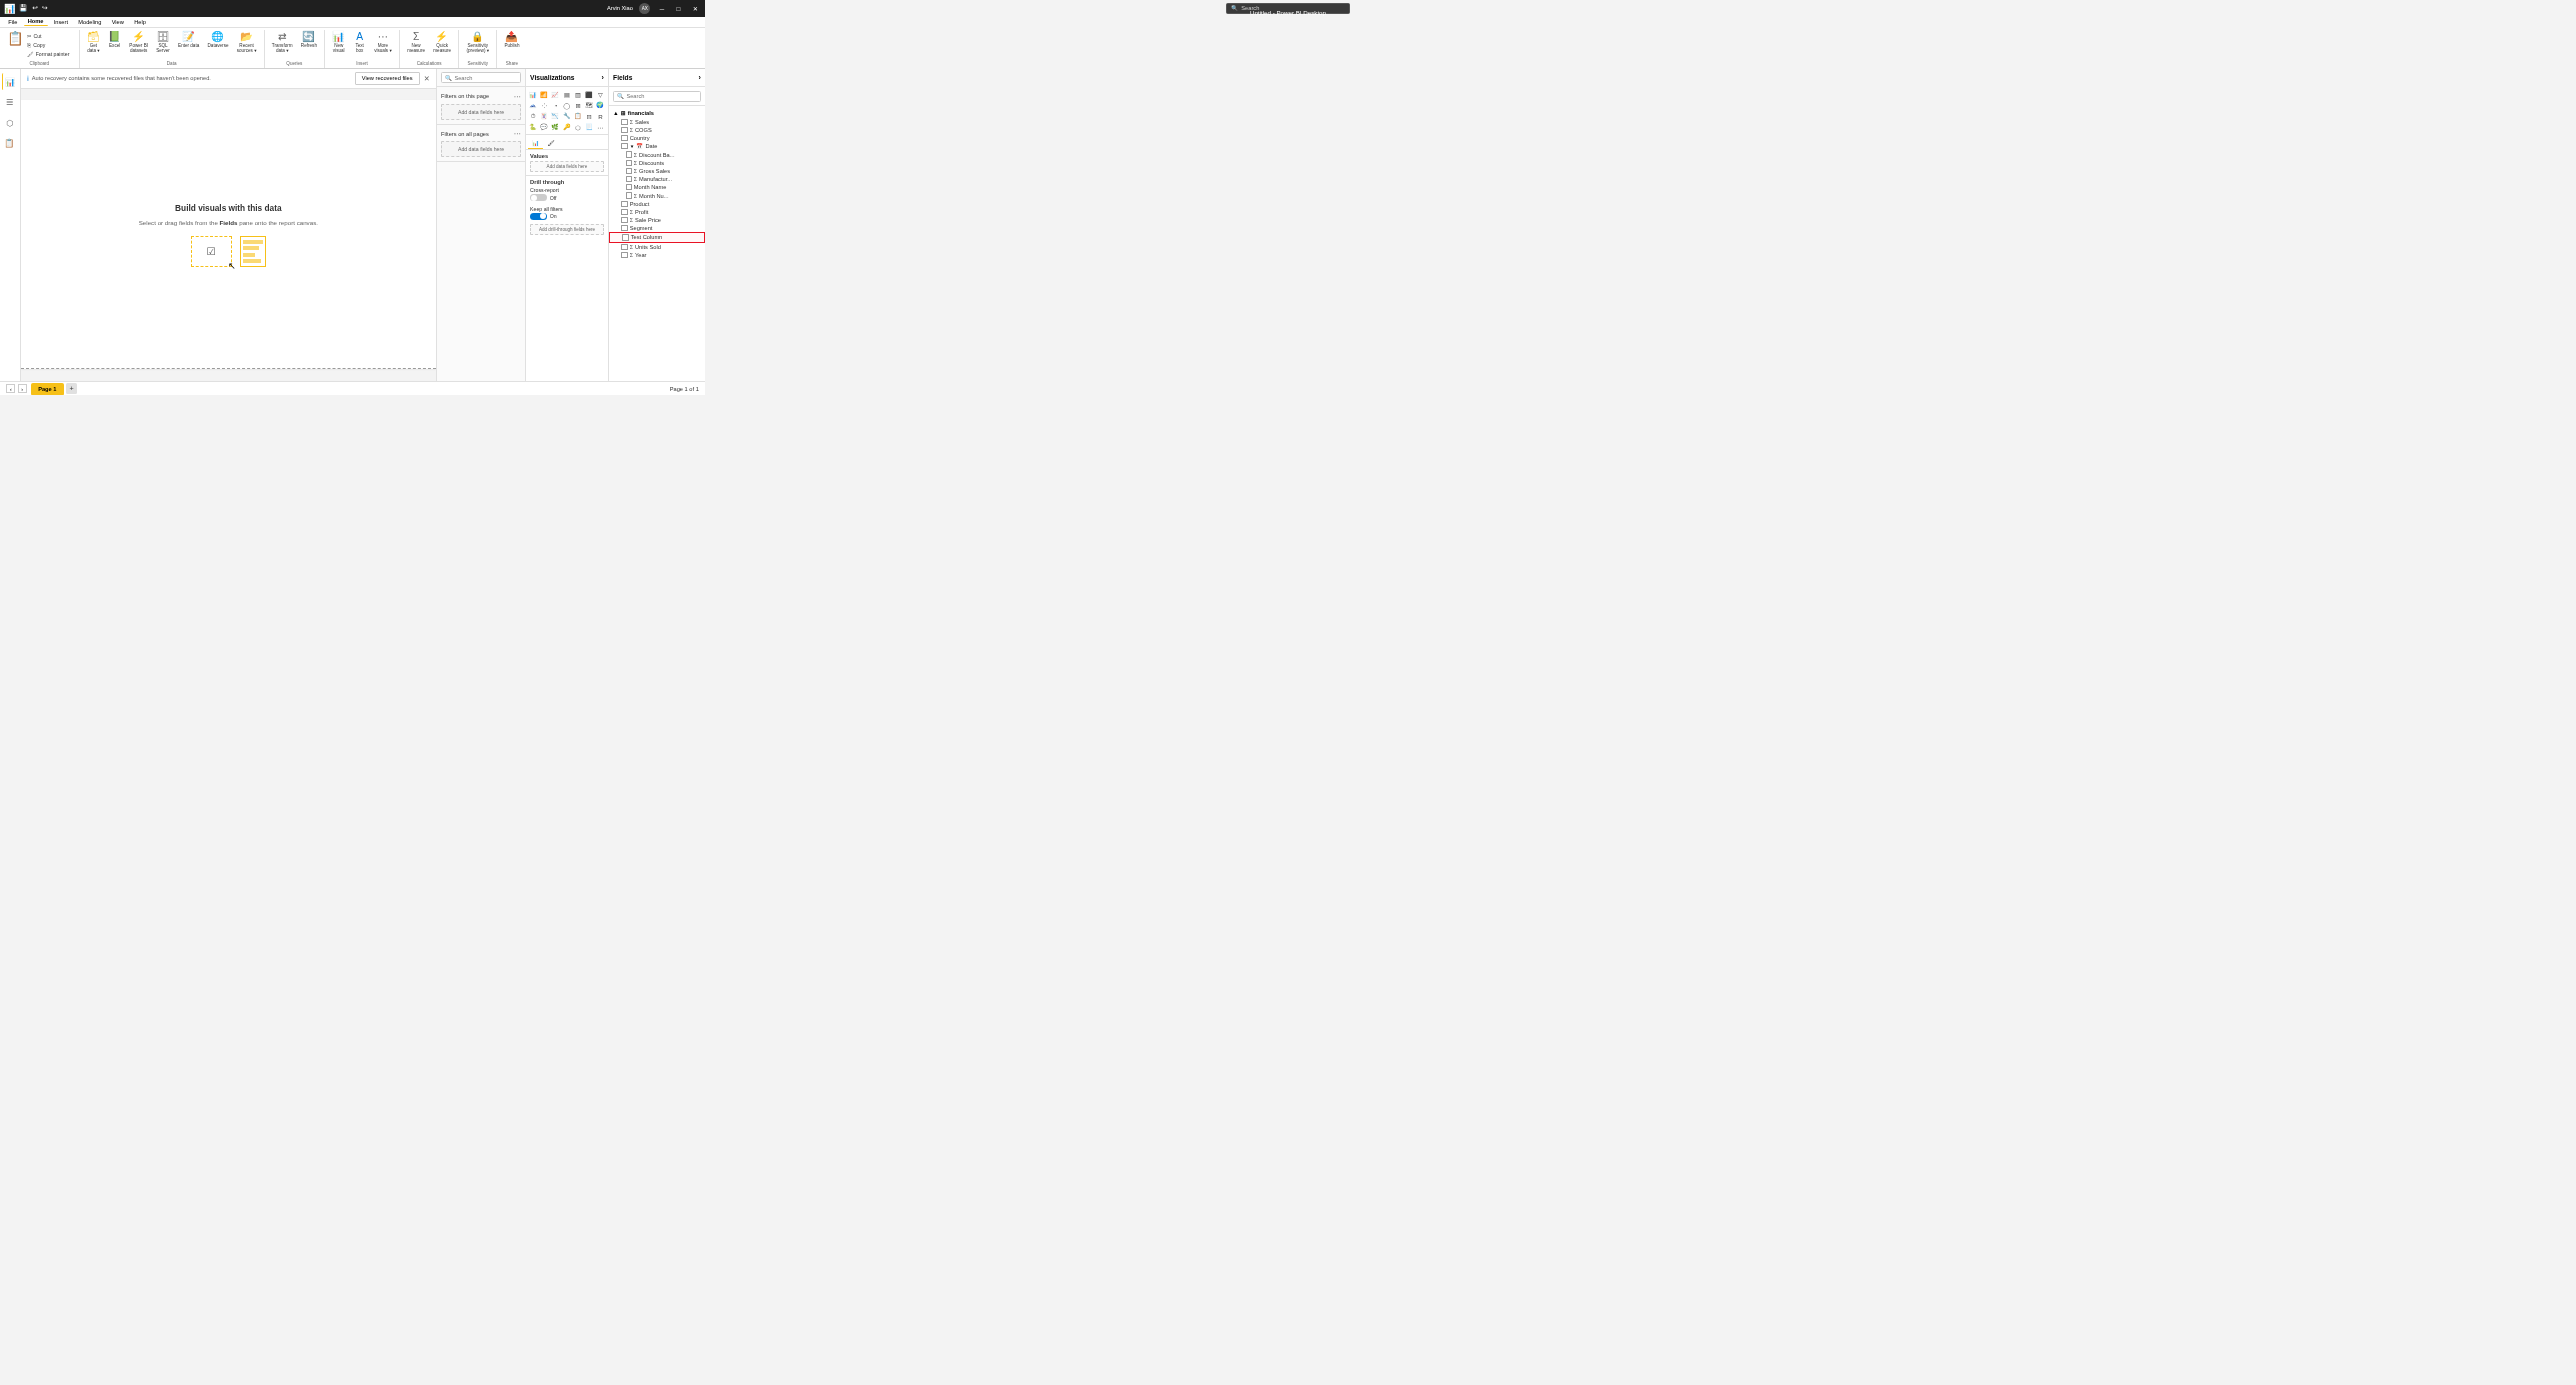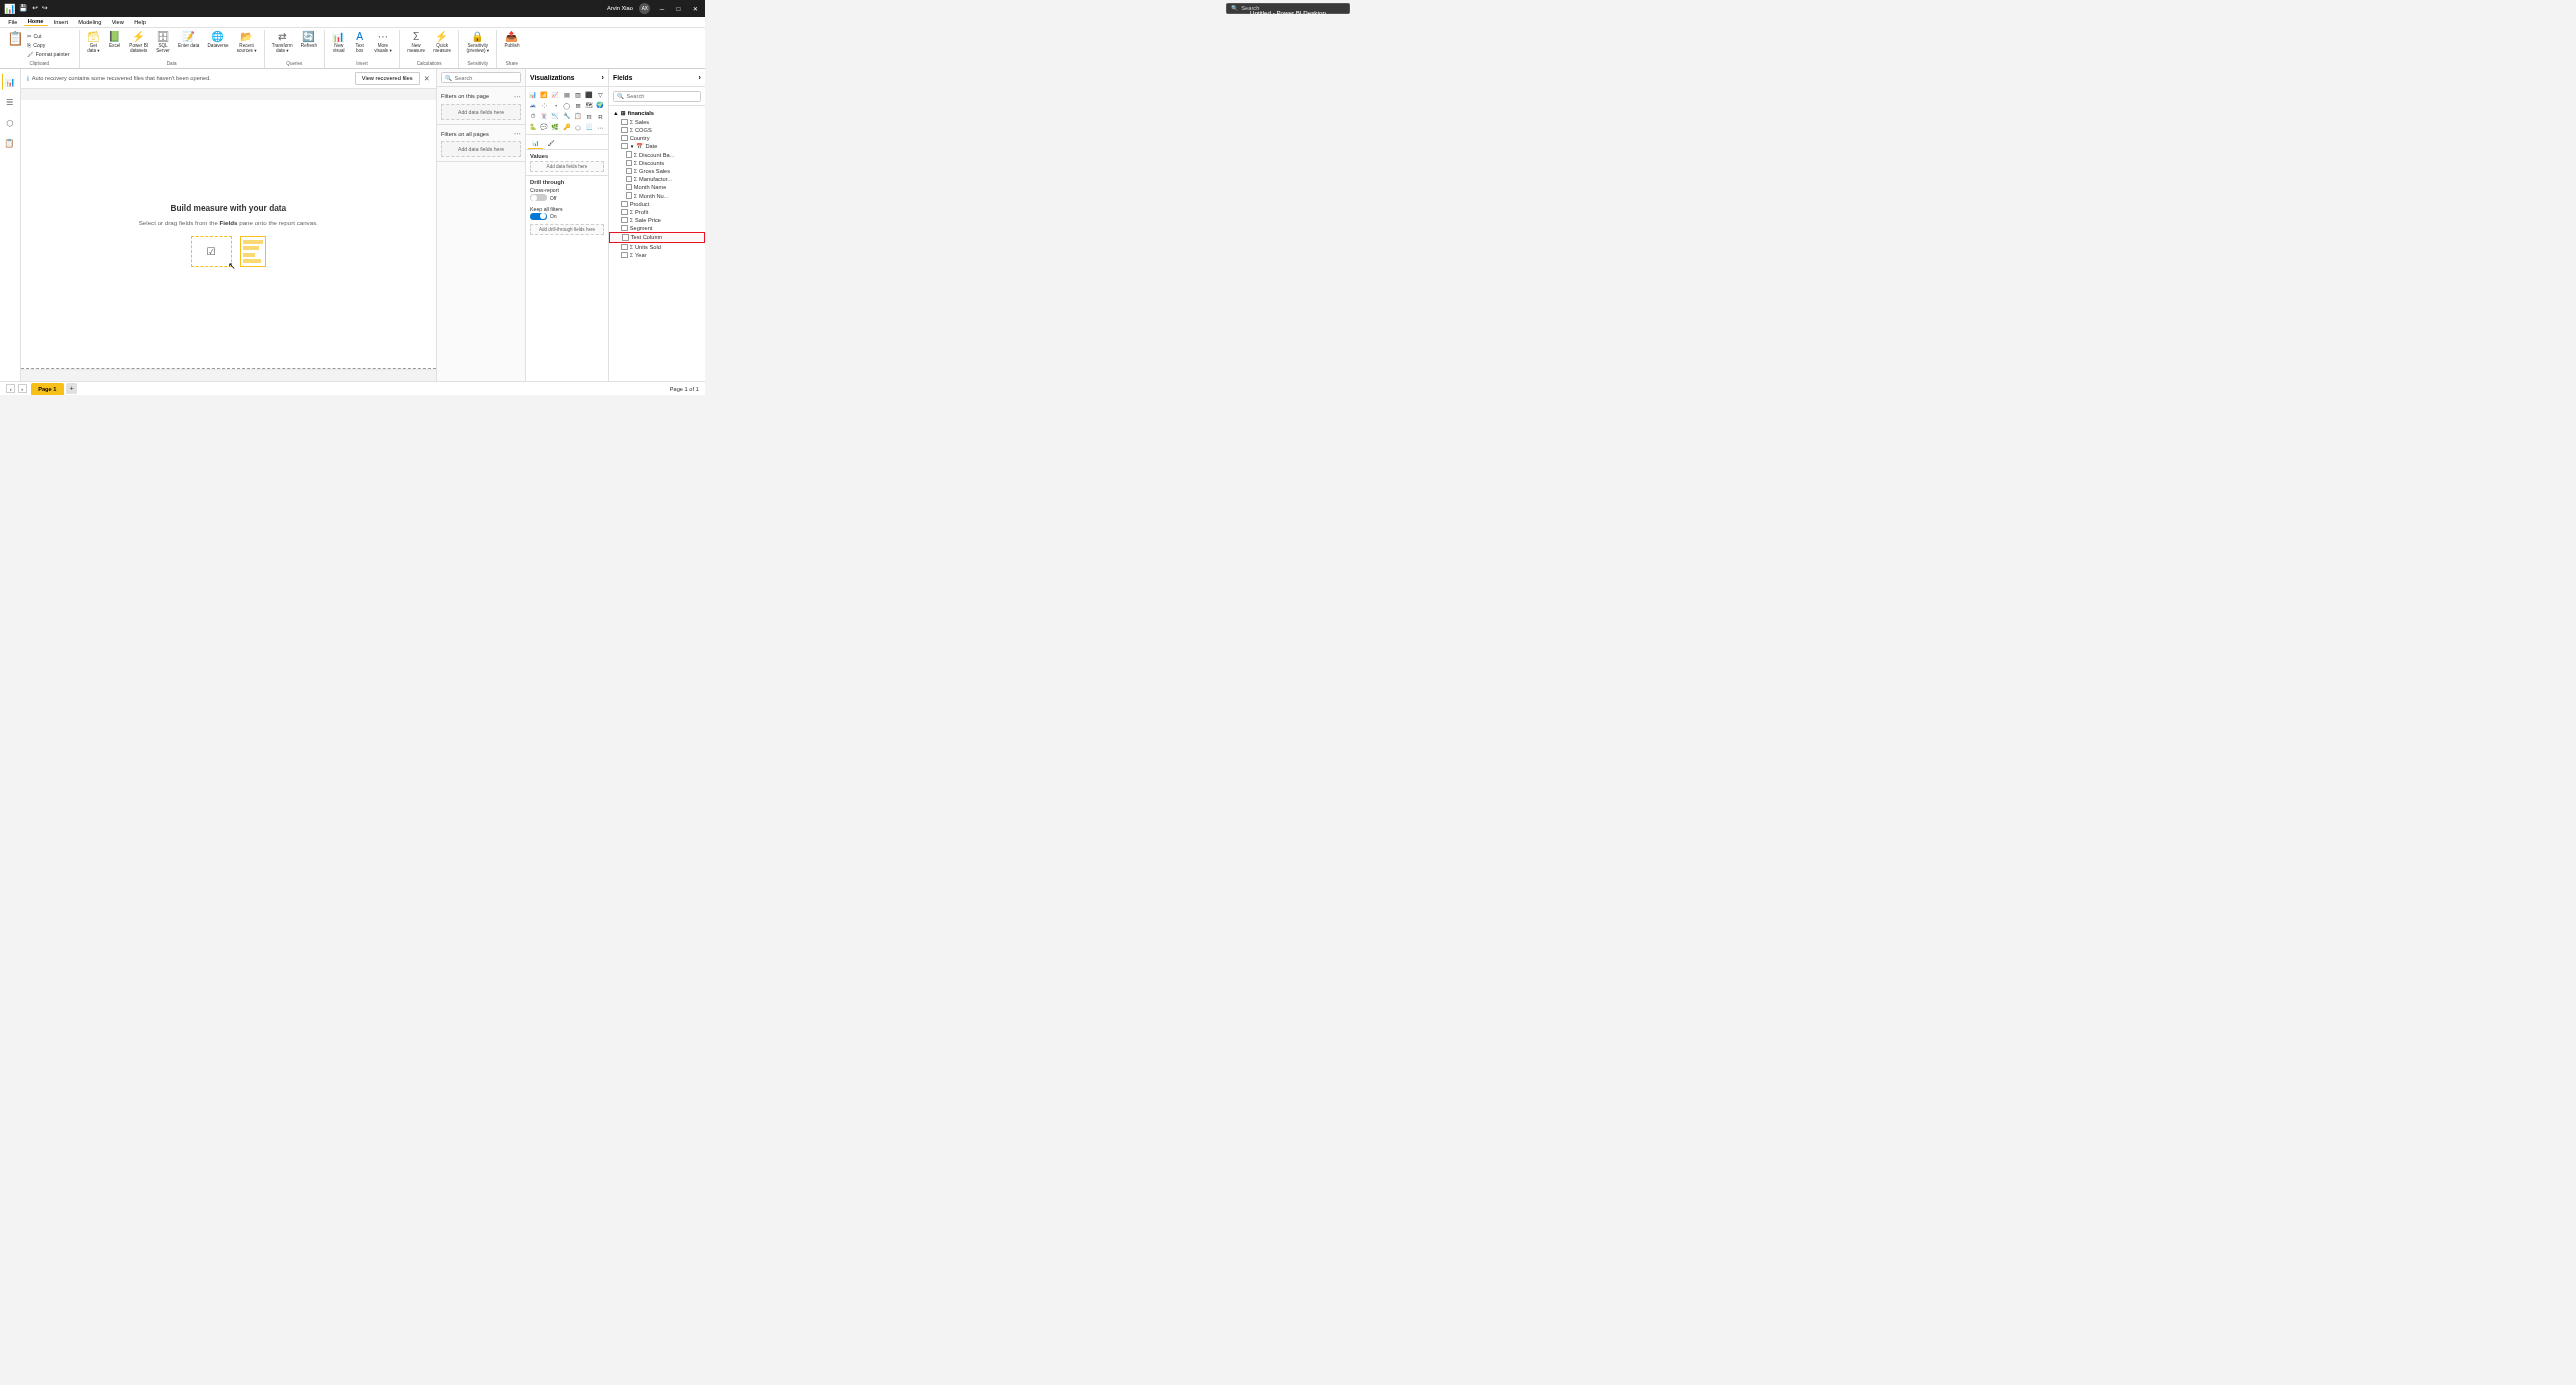--- a/index.html
+++ b/index.html
@@ -682,21 +682,21 @@
       </div>
       <div style="display:flex;align-items:center;gap:4.1px;">
         <button class="view-recovered-btn">View recovered files</button>
         <span style="cursor:pointer;color:#666;font-size:7.2px;">✕</span>
       </div>
     </div>
 
     <div class="canvas-content">
       <div class="report-canvas">
         <div class="build-visual-content">
-          <div class="build-visual-title">Build measure with your data</div>
+          <div class="build-visual-title">Build visuals with this data</div>
           <div class="build-visual-subtitle">
             <span>Select or drag fields from the</span>
             <b>Fields</b>
             <span>pane onto the report canvas.</span>
           </div>
           <div class="canvas-illustration">
             <div style="position:relative;">
               <div class="illus-table">
                 <span class="illus-check">☑</span>
               </div>

